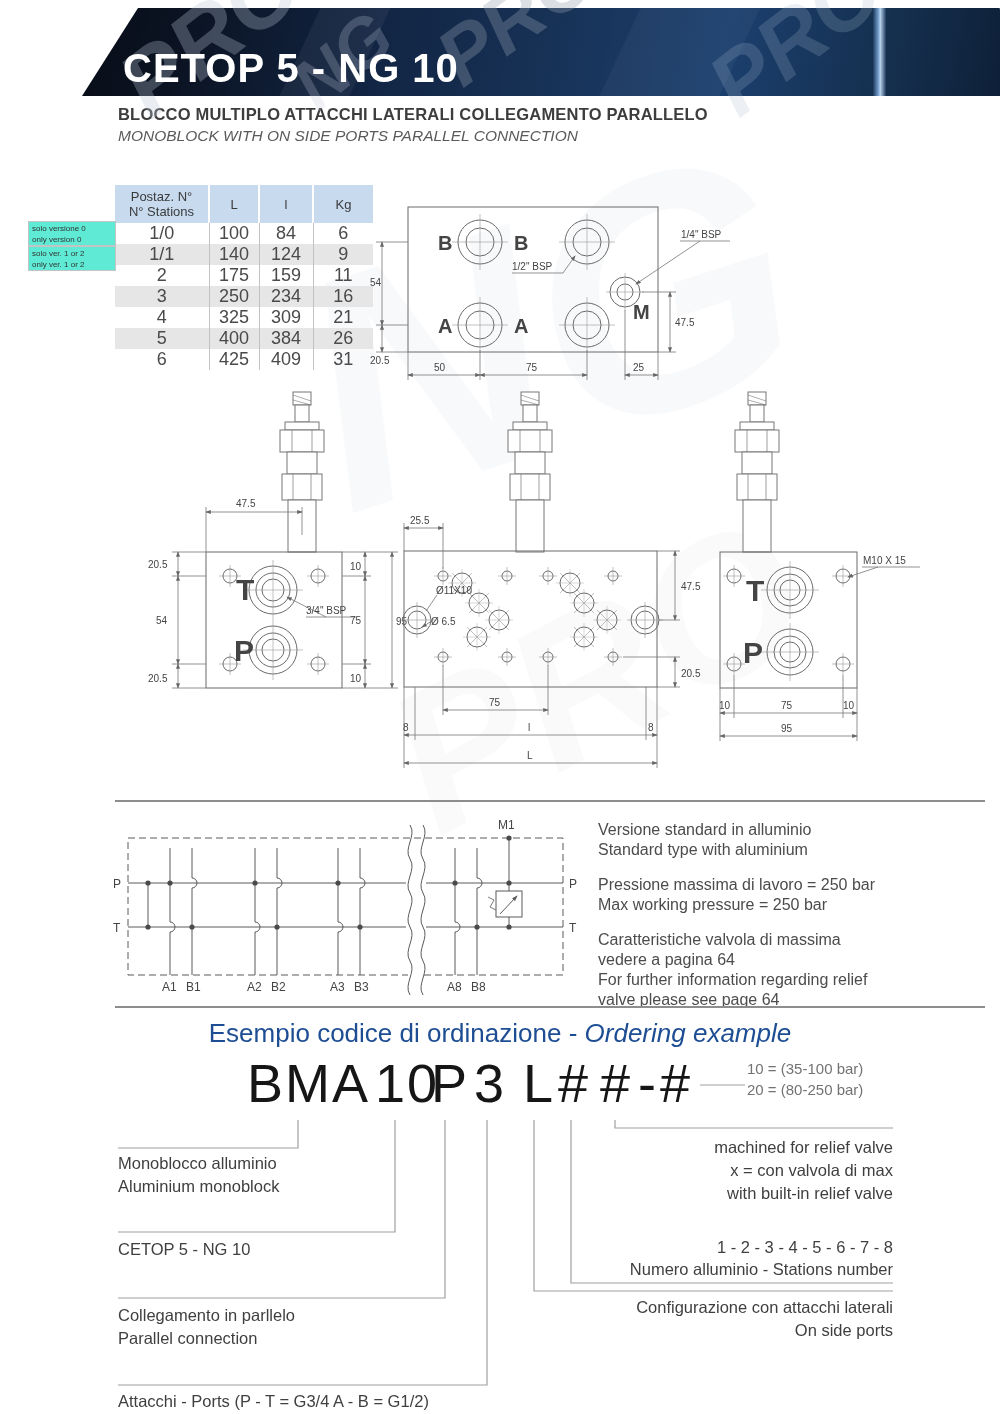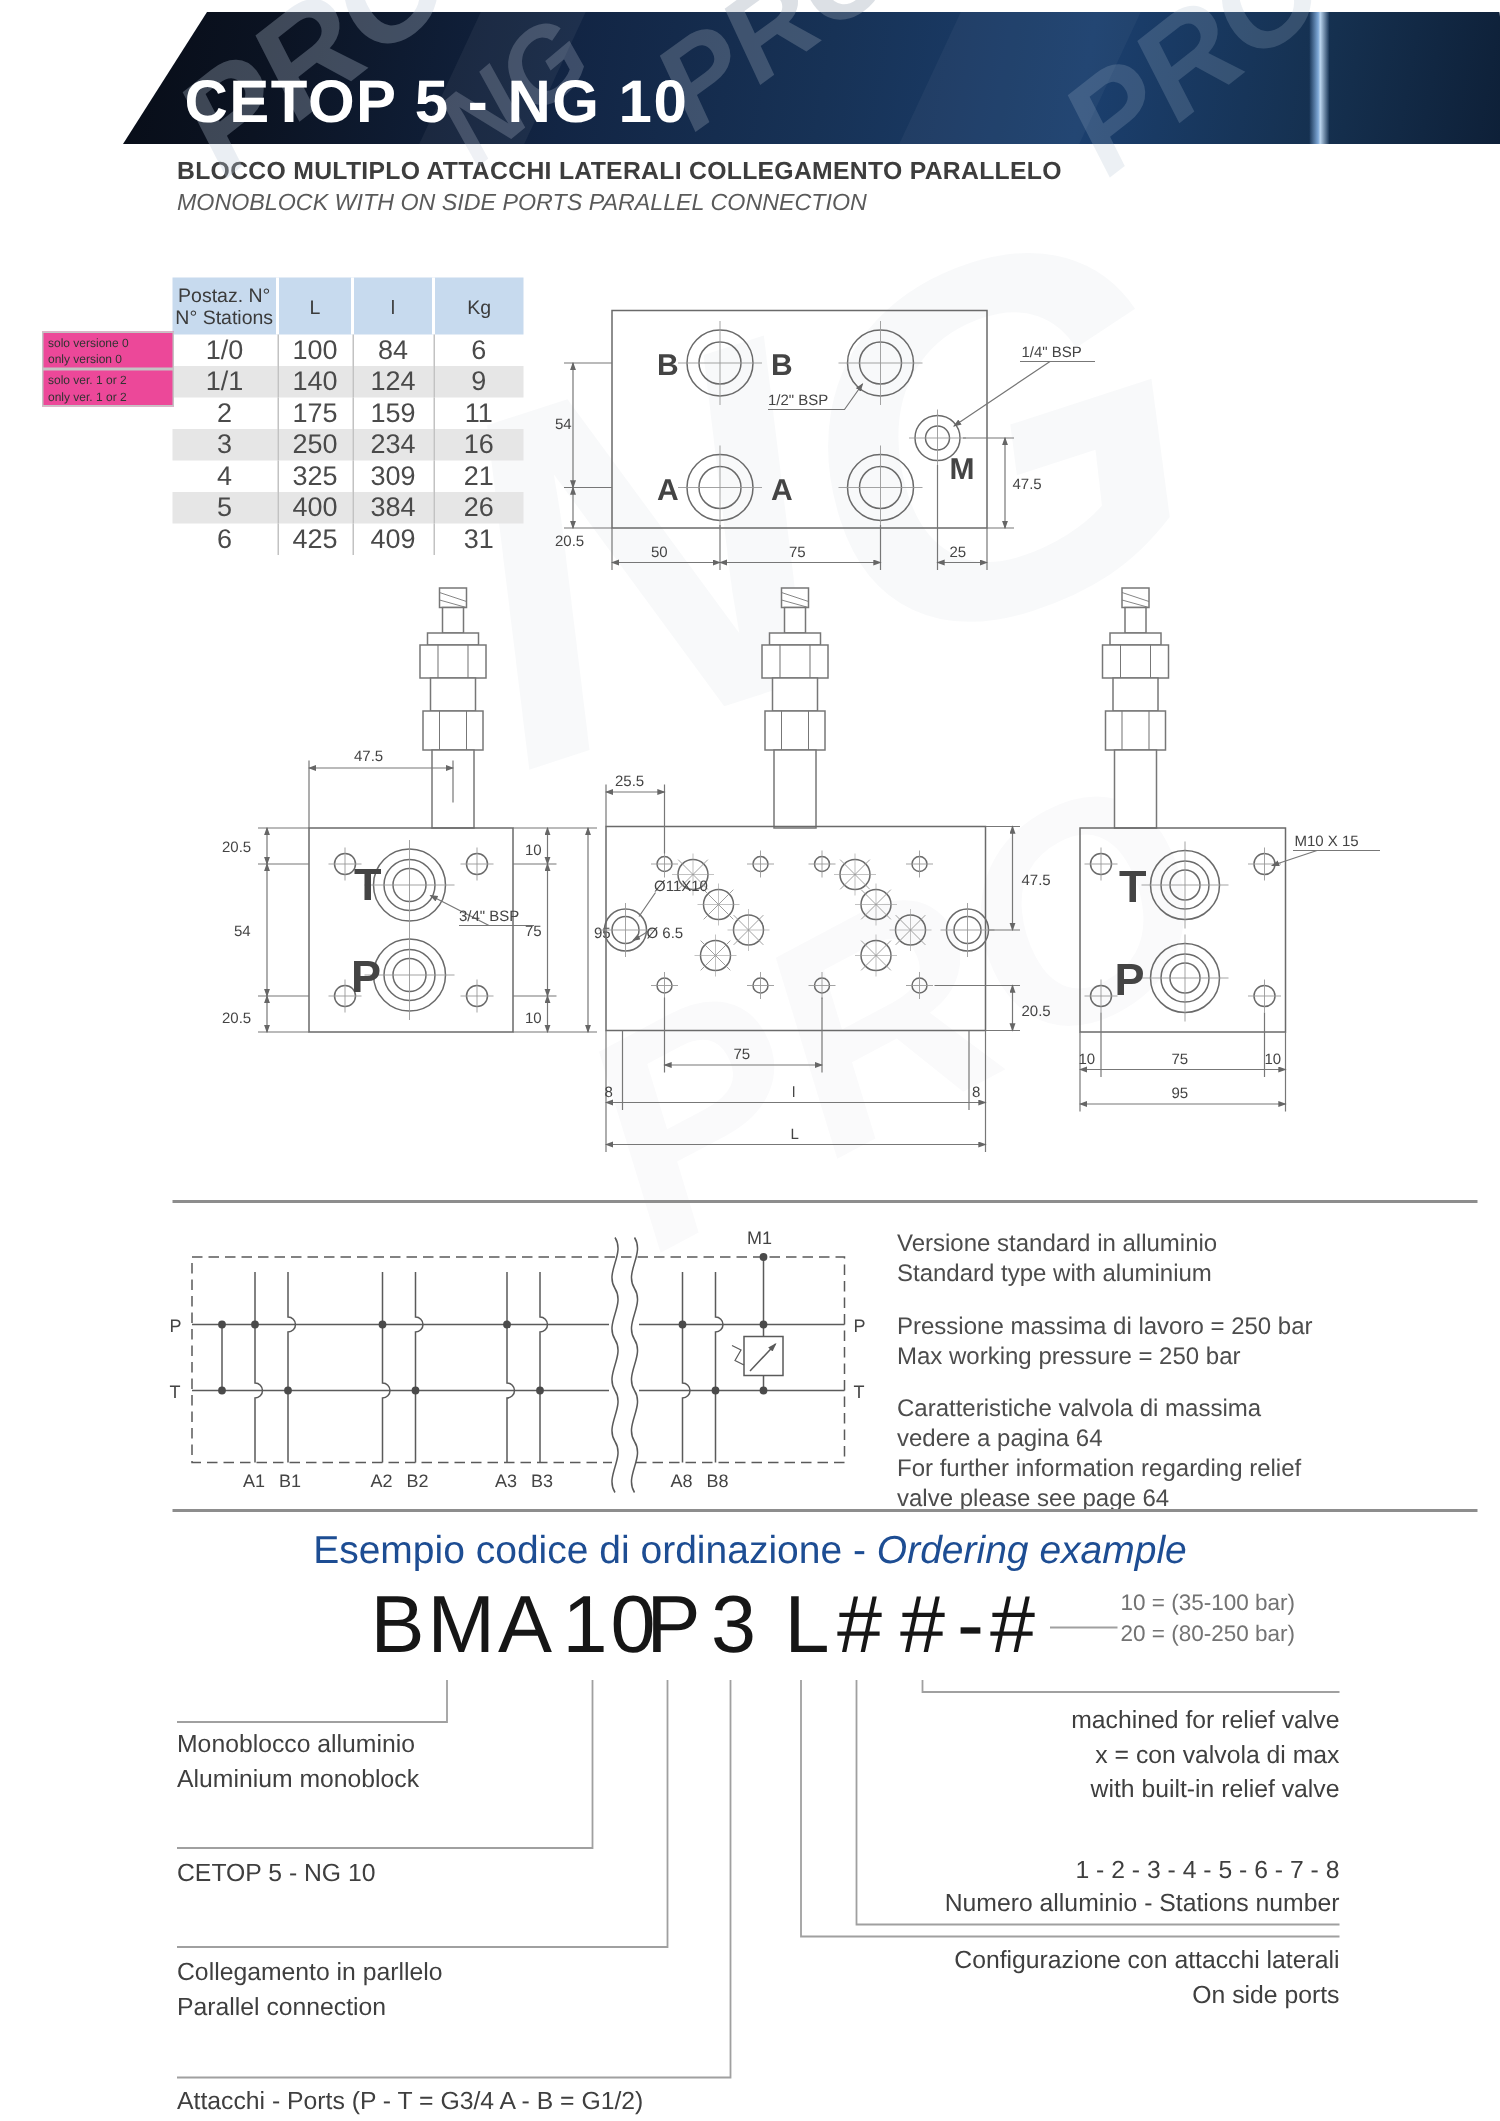--- a/index.html
+++ b/index.html
@@ -21,23 +21,23 @@
   .subtitle-it { position:absolute; left:118px; top:105px; font-size:16.5px; font-weight:bold; color:#3d3d3d; letter-spacing:0.2px; }
   .subtitle-en { position:absolute; left:118px; top:127px; font-size:15.5px; font-style:italic; color:#5a5a5a; }
 
   
   table.dims { position:absolute; left:115px; top:185px; border-collapse:collapse; text-align:center; }
   table.dims th { background:#c7daee; color:#3b3b3b; font-weight:normal; font-size:13px; height:38px; border-left:2px solid #fff; vertical-align:middle; }
   table.dims th:first-child { border-left:none; }
   table.dims td { font-size:18px; color:#4a4a4a; height:20px; border-left:1px solid #c2c2c2; }
   table.dims td:first-child { border-left:none; }
   table.dims tr.alt td { background:#e6e6e6; }
-  .col-st { width:70px; } .col-L { width:50px; } .col-l { width:54px; } .col-kg { width:60px; }
-
-  .side-note { position:absolute; left:28px; width:88px; height:25px; border:1px solid #c4c4c4; background:#ec4899;
+  .col-st { width:94px; } .col-L { width:50px; } .col-l { width:54px; } .col-kg { width:60px; }
+
+  .side-note { position:absolute; left:28px; width:88px; height:25px; border:1px solid #c4c4c4; background:#5eead4;
     font-size:8px; line-height:11px; color:#333; padding:1px 3px; }
 
   
   svg text { font-family:"Liberation Sans",sans-serif; fill:#444; }
   .draw { position:absolute; }
 
   
   .info { position:absolute; left:598px; top:820px; width:320px; font-size:16px; line-height:20px; color:#4c4c4c; }
   .info .gap { height:15px; }
 

